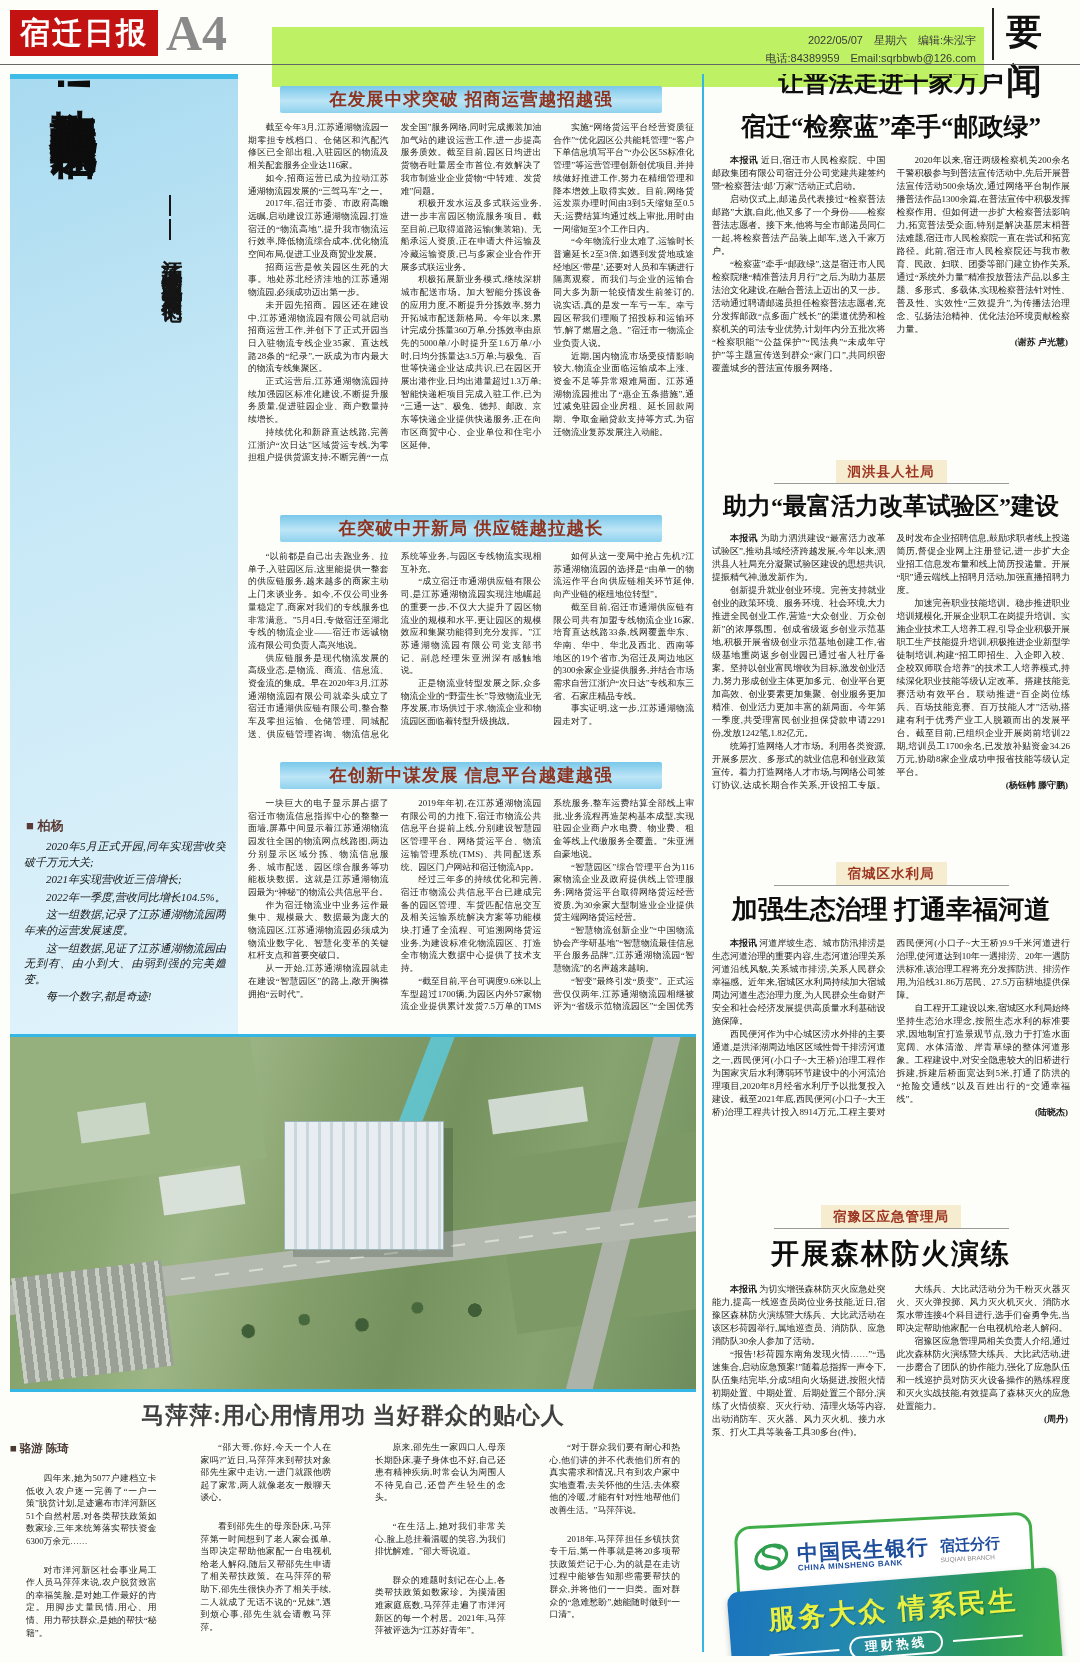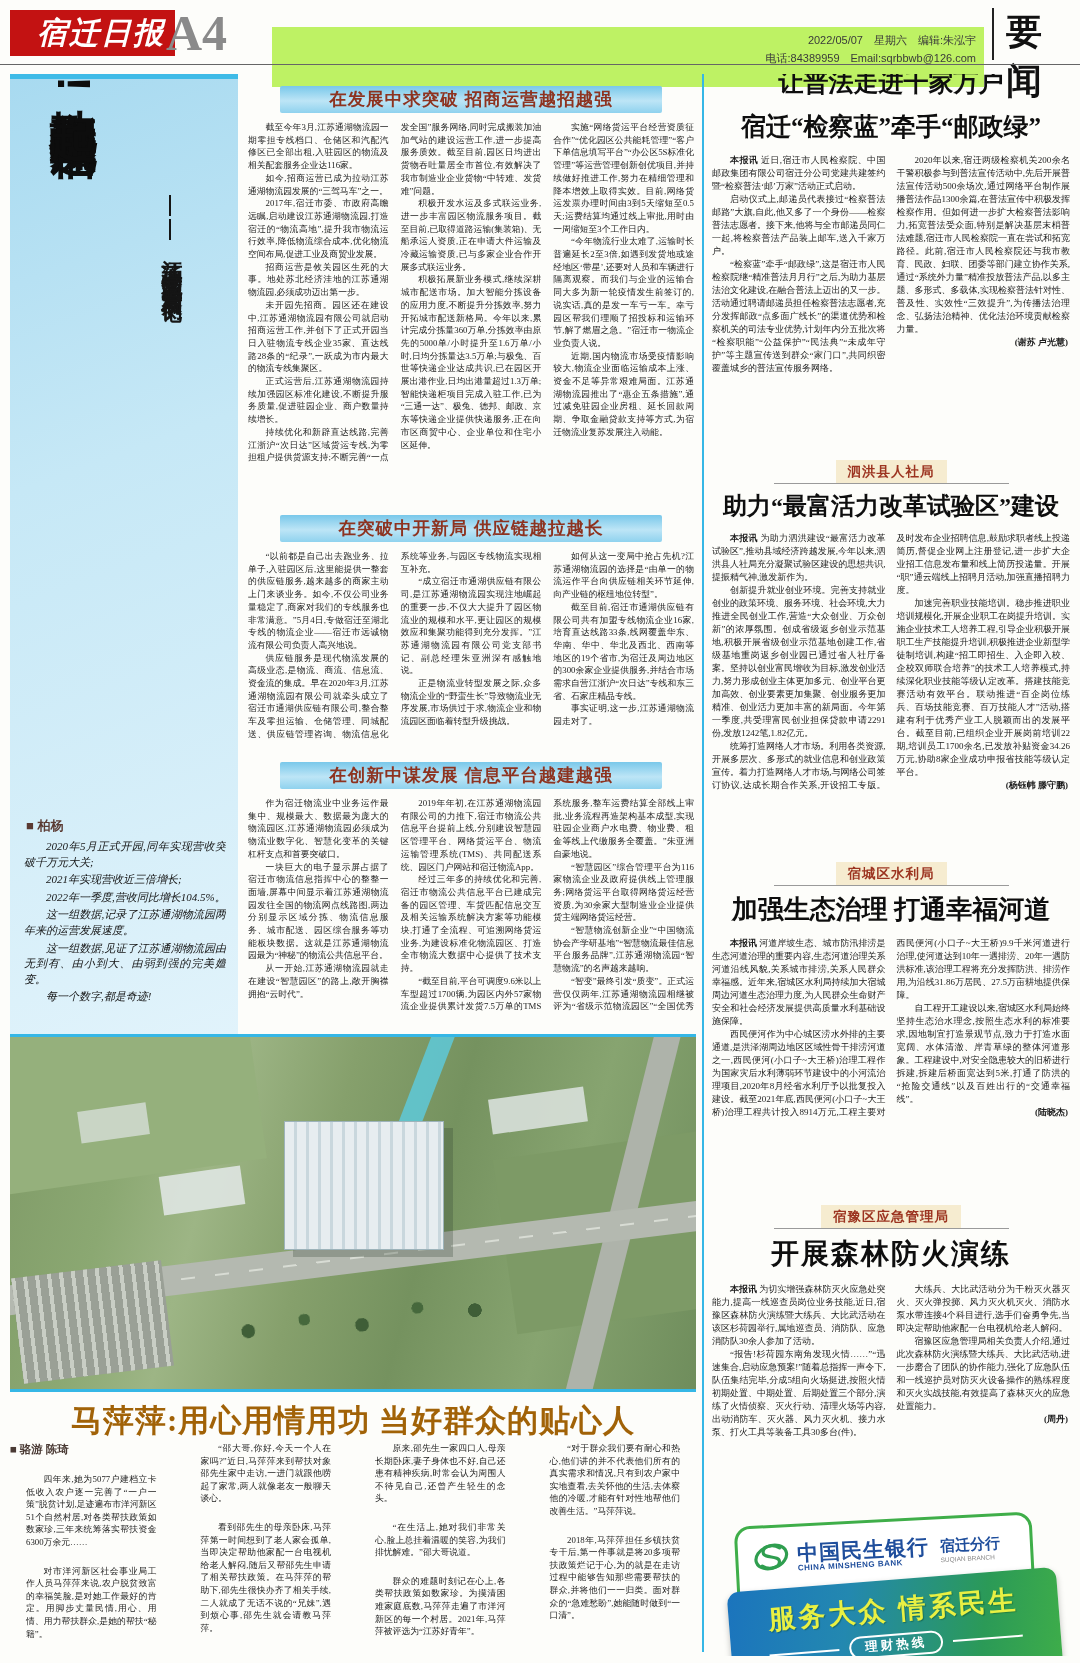--- a/index.html
+++ b/index.html
@@ -3,21 +3,21 @@
 <meta charset="utf-8">
 <title>宿迁日报 A4 要闻</title>
 <style>
   html,body{margin:0;padding:0;background:#e9e9e6;}
   .page{position:relative;width:1080px;height:1663px;margin:0 auto;background:#fdfdfa;
         font-family:"Liberation Serif",serif;color:#1c1c1c;overflow:hidden;}
   
   .masthead{position:absolute;left:10px;top:6px;right:10px;height:56px;}
   .logo-box{position:absolute;left:0;top:4px;width:148px;height:46px;background:#c31212;
             color:#fff;font-weight:bold;font-size:30px;line-height:46px;text-align:center;
-            font-style:italic;letter-spacing:2px;font-family:"Liberation Serif",serif;padding-left:17px;}
+            letter-spacing:2px;font-family:"Liberation Serif",serif;}
   .page-no{position:absolute;left:156px;top:-2px;font-size:50px;font-weight:bold;color:#8a8a8a;
            font-family:"Liberation Serif",serif;}
   .mast-bar{position:absolute;left:262px;top:6px;width:712px;height:60px;background:#bef264;margin-top:15px;}
   .mast-bar .lines{position:absolute;right:8px;top:4px;text-align:right;font-size:11px;
                    line-height:18px;color:#3a3a3a;font-family:"Liberation Sans",sans-serif;}
   .mast-divider{position:absolute;left:982px;top:2px;height:52px;border-left:2.5px solid #222;}
   .mast-section{position:absolute;left:996px;top:2px;width:80px;font-size:36px;font-weight:bold;
                 letter-spacing:8px;font-family:"Liberation Serif",serif;color:#111;}
   .mast-rule{position:absolute;left:0;top:64px;right:0;border-top:1.5px solid #666;}
   
@@ -66,22 +66,22 @@
   .ph-bldg3{left:70%;top:16%;width:14%;height:10%;background:#d8e0da;transform:rotate(-8deg);opacity:.9;}
   .ph-bldg4{left:10%;top:20%;width:10%;height:9%;background:#d2dcd2;transform:rotate(-8deg);opacity:.85;}
   .ph-trees{left:30%;top:72%;width:46%;height:16%;transform:rotate(-6deg);
             background:radial-gradient(circle 7px at 10% 50%,#3f5e37 95%,transparent),
                        radial-gradient(circle 6px at 28% 40%,#46683c 95%,transparent),
                        radial-gradient(circle 7px at 46% 60%,#3f5e37 95%,transparent),
                        radial-gradient(circle 6px at 64% 40%,#46683c 95%,transparent),
                        radial-gradient(circle 7px at 82% 55%,#3f5e37 95%,transparent);}
   
   .bottom-article{position:absolute;left:10px;top:1396px;width:686px;height:260px;overflow:hidden;}
-  .ba-headline{font-size:31px;font-weight:bold;text-align:center;letter-spacing:1px;
-               font-family:"Liberation Serif",serif;color:#a16207;margin:4px 0 0;}
+  .ba-headline{font-size:23px;font-weight:bold;text-align:center;letter-spacing:1px;
+               font-family:"Liberation Serif",serif;color:#404040;margin:4px 0 10px;}
   .ba-body{column-count:4;column-gap:12px;text-align:justify;overflow:hidden;height:200px;}
   .ba-byline{font-size:11.5px;font-weight:bold;color:#4a3a34;margin:0 0 7px;
              font-family:Liberation Serif, serif;}
   .ba-body .para{margin:16px;text-indent:2em;font-size:8.8px;line-height:12.6px;}
   
   .right-divider{position:absolute;left:702px;top:74px;height:1578px;border-left:2.5px solid #35b7e6;}
   .right-col{position:absolute;left:712px;top:74px;width:358px;height:1582px;overflow:hidden;}
   .ra-headline{font-weight:bold;text-align:center;font-family:"Liberation Serif",serif;color:#0e0e0e;}
   .ra-h1{font-size:25px;line-height:1.35;margin:2px 0 10px;}
   .ra-h2{font-size:24px;margin:6px 0 10px;}
@@ -172,22 +172,22 @@
         <p class="para">供应链服务是现代物流发展的高级业态,是物流、商流、信息流、资金流的集成。早在2020年3月,江苏通湖物流园有限公司就牵头成立了宿迁市通湖供应链有限公司,整合整车及零担运输、仓储管理、同城配送、供应链管理咨询、物流信息化系统等业务,与园区专线物流实现相互补充。</p>
         <p class="para">“成立宿迁市通湖供应链有限公司,是江苏通湖物流园实现注地崛起的重要一步,不仅大大提升了园区物流业的规模和水平,更让园区的规模效应和集聚功能得到充分发挥。”江苏通湖物流园有限公司党支部书记、副总经理朱亚洲深有感触地说。</p>
         <p class="para">正是物流业转型发展之际,众多物流企业的“野蛮生长”导致物流业无序发展,市场供过于求,物流企业和物流园区面临着转型升级挑战。</p>
         <p class="para">如何从这一变局中抢占先机?江苏通湖物流园的选择是“由单一的物流运作平台向供应链相关环节延伸,向产业链的枢纽地位转型”。</p>
         <p class="para">截至目前,宿迁市通湖供应链有限公司共有加盟专线物流企业16家,培育直达线路33条,线网覆盖华东、华南、华中、华北及西北、西南等地区的19个省市,为宿迁及周边地区的300余家企业提供服务,并结合市场需求自营江浙沪“次日达”专线和东三省、石家庄精品专线。</p>
         <p class="para">事实证明,这一步,江苏通湖物流园走对了。</p>
       </div>
 
     <div class="sec-header">在创新中谋发展 信息平台越建越强</div>
     <div class="sec-body h-s3">
+        <p class="para">一块巨大的电子显示屏占据了宿迁市物流信息指挥中心的整整一面墙,屏幕中间显示着江苏通湖物流园发往全国的物流网点线路图,两边分别显示区域分拣、物流信息服务、城市配送、园区综合服务等功能板块数据。这就是江苏通湖物流园最为“神秘”的物流公共信息平台。</p>
         <p class="para">作为宿迁物流业中业务运作最集中、规模最大、数据最为庞大的物流园区,江苏通湖物流园必须成为物流业数字化、智慧化变革的关键杠杆支点和首要突破口。</p>
-        <p class="para">一块巨大的电子显示屏占据了宿迁市物流信息指挥中心的整整一面墙,屏幕中间显示着江苏通湖物流园发往全国的物流网点线路图,两边分别显示区域分拣、物流信息服务、城市配送、园区综合服务等功能板块数据。这就是江苏通湖物流园最为“神秘”的物流公共信息平台。</p>
         <p class="para">从一开始,江苏通湖物流园就走在建设“智慧园区”的路上,敞开胸襟拥抱“云时代”。</p>
         <p class="para">2019年年初,在江苏通湖物流园有限公司的力推下,宿迁市物流公共信息平台提前上线,分别建设智慧园区管理平台、网络货运平台、物流运输管理系统(TMS)、共同配送系统、园区门户网站和宿迁物流App。</p>
         <p class="para">经过三年多的持续优化和完善,宿迁市物流公共信息平台已建成完备的园区管理、车货匹配信息交互及相关运输系统解决方案等功能模块,打通了全流程、可追溯网络货运业务,为建设标准化物流园区、打造全市物流大数据中心提供了技术支持。</p>
         <p class="para">“截至目前,平台可调度9.6米以上车型超过1700辆,为园区内外57家物流企业提供累计发货7.5万单的TMS系统服务,整车运费结算全部线上审批,业务流程再造架构基本成型,实现驻园企业商户水电费、物业费、租金等线上代缴服务全覆盖。”朱亚洲自豪地说。</p>
         <p class="para">“智慧园区”综合管理平台为116家物流企业及政府提供线上管理服务;网络货运平台取得网络货运经营资质,为30余家大型制造业企业提供货主端网络货运经营。</p>
         <p class="para">“智慧物流创新企业”“中国物流协会产学研基地”“智慧物流最佳信息平台服务品牌”,江苏通湖物流园“智慧物流”的名声越来越响。</p>
         <p class="para">“智变”最终引发“质变”。正式运营仅仅两年,江苏通湖物流园相继被评为“省级示范物流园区”“全国优秀物流园区”,被认定为市级现代服务业集聚区。</p>
       </div>
   </div>
 

